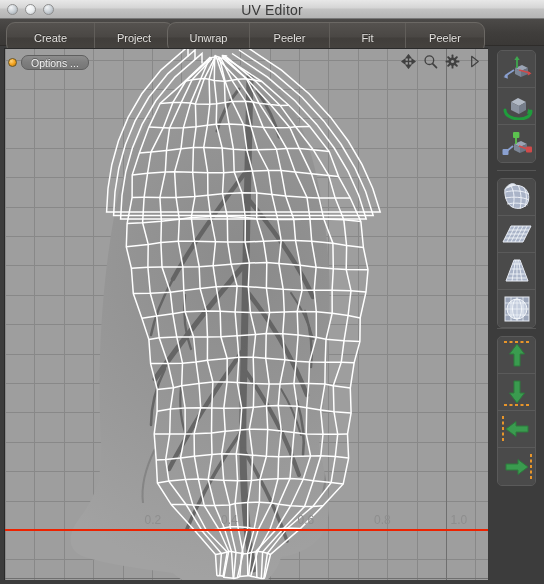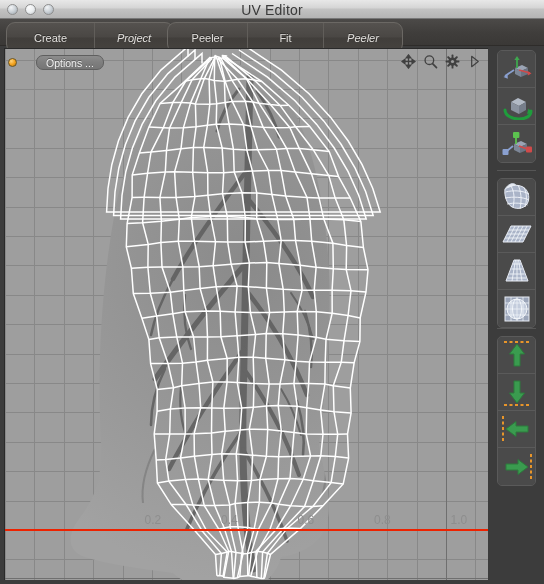--- a/index.html
+++ b/index.html
@@ -88,21 +88,21 @@
     align-items: center;
     justify-content: center;
     font-size: 11px;
     color: #e2e0dd;
     border-right: 1px solid #615e5a;
     box-sizing: border-box;
     height: 100%;
     text-shadow: 0 -1px 0 rgba(0,0,0,0.45);
     cursor: default;
   }
-  .tb-btn:last-child { border-right: none; font-style: italic; }
+  .tb-btn:last-child { border-right: none; }
 
   
   .viewport {
     position: absolute;
     left: 4px; top: 48px;
     width: 484px;
     height: 532px;
     background: #9e9e9e;
     overflow: hidden;
     box-sizing: border-box;
@@ -121,21 +121,21 @@
     color: #8e8e8e;
     user-select: none;
   }
 
   
   .options-row {
     position: absolute;
     left: 3px; top: 6px;
     display: flex;
     align-items: center;
-    gap: 19px;
+    gap: 4px;
     z-index: 6;
   }
   .led {
     width: 9px; height: 9px;
     border-radius: 50%;
     background: radial-gradient(circle at 34% 30%, #ffd27a 0%, #f5a623 48%, #b87308 100%);
     border: 1px solid #6d5520;
     box-sizing: border-box;
   }
   .options-pill {
@@ -223,20 +223,21 @@
     </div>
     <div class="title-text">UV Editor</div>
   </div>
 
   <div class="toolbar">
     <div class="btn-group" id="grp1" style="left:6px;">
         <div class="tb-btn" style="width: 88px;">Create</div>
         <div class="tb-btn" style="width: 78px;">Project</div>
       </div>
     <div class="btn-group" id="grp2" style="left:167px;">
+        <div class="tb-btn" style="width: 82px;">Unwrap</div>
         <div class="tb-btn" style="width: 80px;">Peeler</div>
         <div class="tb-btn" style="width: 76px;">Fit</div>
         <div class="tb-btn" style="width: 78px;">Peeler</div>
       </div>
   </div>
 
   <div class="viewport">
 
     <svg class="grid-layer" viewBox="0 0 484 532">
       <rect x="0" y="0" width="484" height="532" fill="#9e9e9e"></rect>

